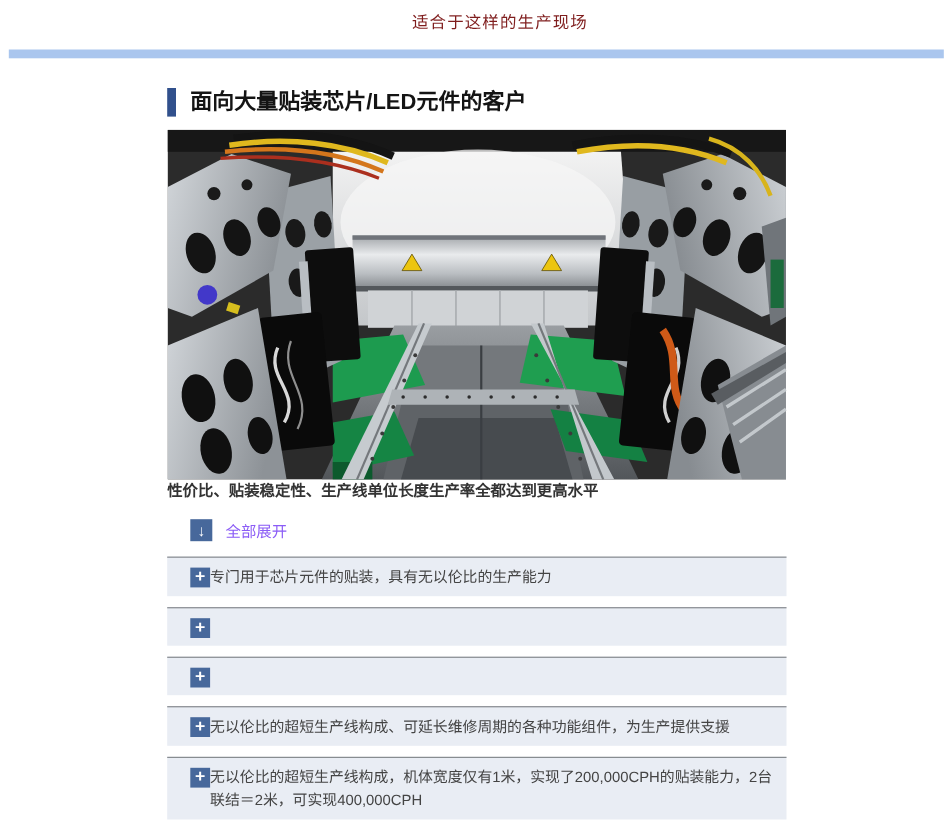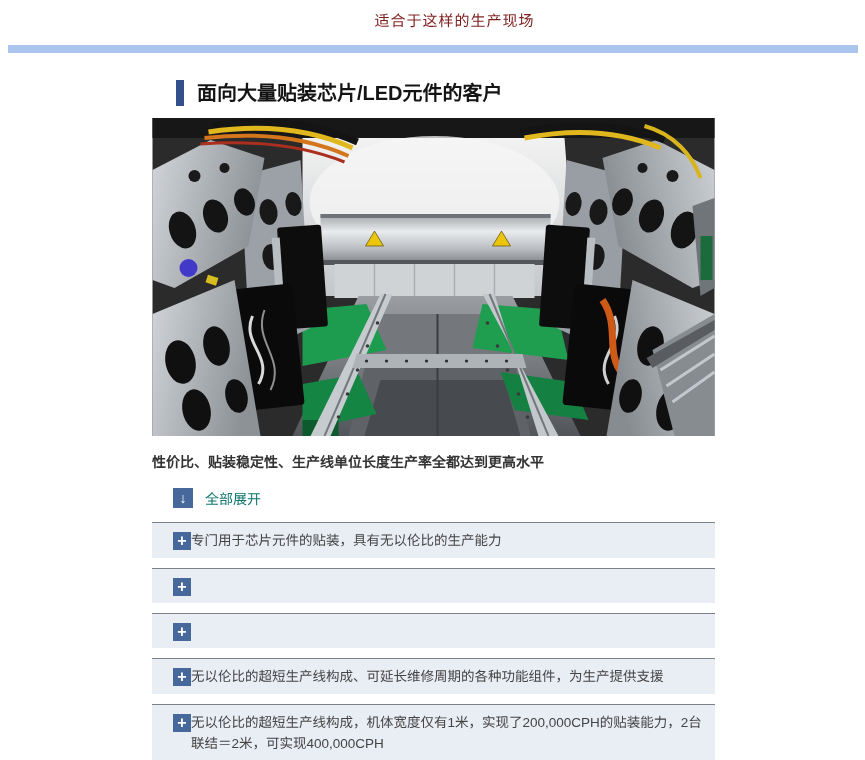--- a/index.html
+++ b/index.html
@@ -11,38 +11,38 @@
   
   .top-header{
     padding-top:10px;text-align:center;
     font-size:15px;color:#7f1d1d;letter-spacing:1px;line-height:22px;padding-left:44px;
   }
   .top-divider{
     height:8px;background:#aac6ee;margin:13px 7px 0 8px;
   }
   
   .content{width:563px;margin:27px 0 0 152px;}
-  .section-heading{display:flex;align-items:center;margin-left:24px;}
+  .section-heading{display:flex;align-items:center;}
   .heading-bar{width:8px;height:26px;background:#31508c;flex:0 0 auto;}
   .heading-text{margin-left:13px;font-size:20px;font-weight:bold;color:#141414;line-height:26px;}
   
   .photo{margin-top:12px;width:563px;height:318px;line-height:0;}
   .photo svg{display:block;}
   
-  .lead{margin-top:16px;font-size:14px;font-weight:bold;color:#333;line-height:20px;}
+  .lead{font-size:14px;font-weight:bold;color:#333;line-height:20px;}
   
   .expand-all{
     margin:16px 0 0 21px;display:flex;align-items:center;cursor:pointer;width:fit-content;
   }
   .expand-all-icon{
     width:20px;height:20px;background:#47689b;color:#fff;flex:0 0 auto;
     display:flex;align-items:center;justify-content:center;
     font-size:14px;font-weight:bold;line-height:1;
   }
-  .expand-all-label{margin-left:12px;font-size:14px;color:#0f766e;}
+  .expand-all-label{margin-left:12px;font-size:14px;color:#8b5cf6;}
   
   .acc-list{margin-top:14px;}
   .acc-row{
     margin-top:10px;border-top:1px solid #7d8186;background:#e9edf4;
     padding:7px 12px 7px 21px;display:flex;align-items:flex-start;cursor:pointer;
   }
   .acc-row:first-child{margin-top:0;}
   .acc-icon{
     width:18px;height:18px;background:#47689b;color:#fff;flex:0 0 auto;margin-top:2px;
     display:flex;align-items:center;justify-content:center;

